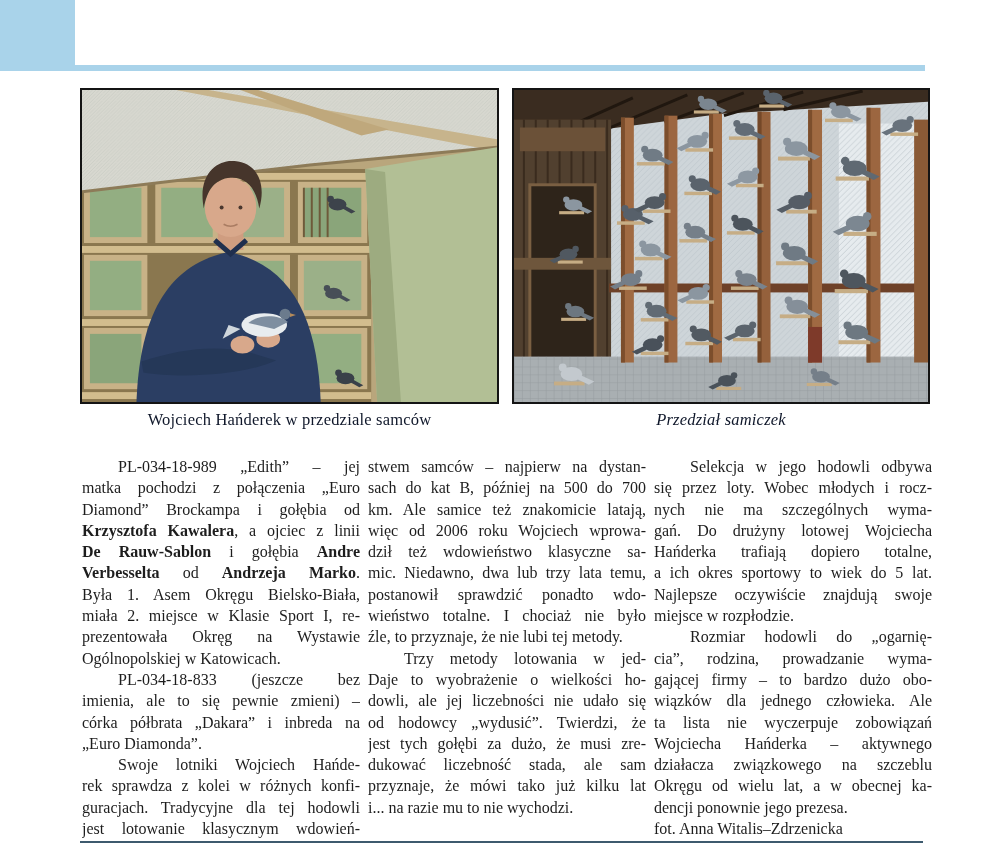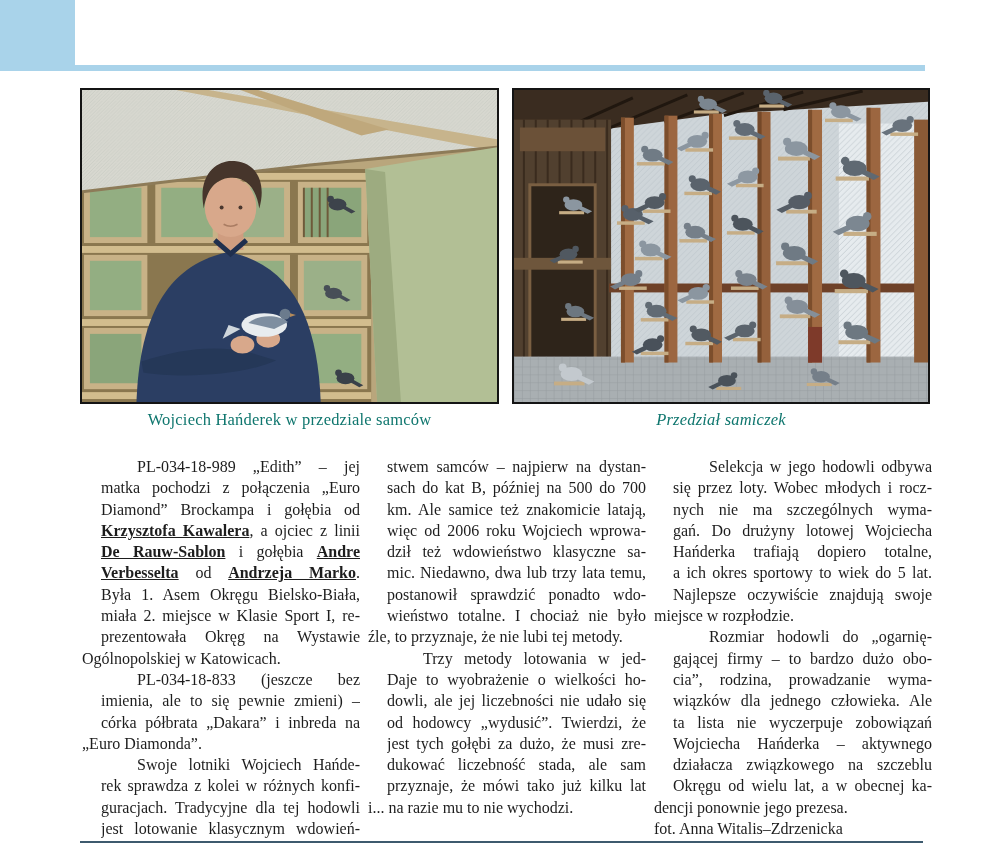--- a/index.html
+++ b/index.html
@@ -11,37 +11,37 @@
   .accent-band   { position:absolute; left:0; top:65px; width:925px; height:6px; }
   .photo {
     position:absolute; top:88px; height:316px; border:2px solid #141414;
     box-sizing:border-box; background:#cfd3d6;
   }
   .photo svg { display:block; width:100%; height:100%; }
   #photo1 { left:80px;  width:419px; }
   #photo2 { left:512px; width:418px; }
   .caption {
     position:absolute; top:410px; text-align:center;
-    font-size:16.5px; color:#0f766e; letter-spacing:0.2px;
+    font-size:16.5px; color:#0f172a; letter-spacing:0.2px;
   }
   #cap1 { left:80px;  width:419px; }
   #cap2 { left:512px; width:418px;font-style:italic; }
   .cols {
     position:absolute; left:82px; top:456px; width:850px;
     display:flex; gap:8px;
   }
   .col { flex:0 0 278px; width:278px; }
   .line {
     font-size:16px; line-height:21.3px; color:#1d1d1d;
     overflow:hidden; white-space:normal;
   }
-  .line.just   { text-align:justify; text-align-last:justify;margin-left:19px; }
+  .line.just   { text-align:justify; text-align-last:justify; }
   .line.indent { text-indent:36px; }
   .line.right  { text-align:left; }
-  .line .b     { font-weight:bold;text-decoration:underline; }
+  .line .b     { font-weight:bold; }
   .bottom-rule { position:absolute; left:80px; top:841px; width:843px; height:2px; }
 </style>
 </head>
 <body>
 
 <div class="page">
 
   <div class="accent-corner" style="background: rgb(169, 211, 234);"></div>
   <div class="accent-band" style="background: rgb(169, 211, 234);"></div>
 
@@ -286,22 +286,22 @@
     <div class="col">
         <div class="line indent just"><span>Selekcja w jego hodowli odbywa</span></div>
         <div class="line just"><span>się przez loty. Wobec młodych i rocz-</span></div>
         <div class="line just"><span>nych nie ma szczególnych wyma-</span></div>
         <div class="line just"><span>gań. Do drużyny lotowej Wojciecha</span></div>
         <div class="line just"><span>Hańderka trafiają dopiero totalne,</span></div>
         <div class="line just"><span>a ich okres sportowy to wiek do 5 lat.</span></div>
         <div class="line just"><span>Najlepsze oczywiście znajdują swoje</span></div>
         <div class="line"><span>miejsce w rozpłodzie.</span></div>
         <div class="line indent just"><span>Rozmiar hodowli do „ogarnię-</span></div>
+        <div class="line just"><span>cia”, rodzina, prowadzanie wyma-</span></div>
         <div class="line just"><span>gającej firmy – to bardzo dużo obo-</span></div>
-        <div class="line just"><span>cia”, rodzina, prowadzanie wyma-</span></div>
         <div class="line just"><span>wiązków dla jednego człowieka. Ale</span></div>
         <div class="line just"><span>ta lista nie wyczerpuje zobowiązań</span></div>
         <div class="line just"><span>Wojciecha Hańderka – aktywnego</span></div>
         <div class="line just"><span>działacza związkowego na szczeblu</span></div>
         <div class="line just"><span>Okręgu od wielu lat, a w obecnej ka-</span></div>
         <div class="line"><span>dencji ponownie jego prezesa.</span></div>
         <div class="line right"><span>fot. Anna Witalis–Zdrzenicka</span></div>
       </div>
   </div>
 

